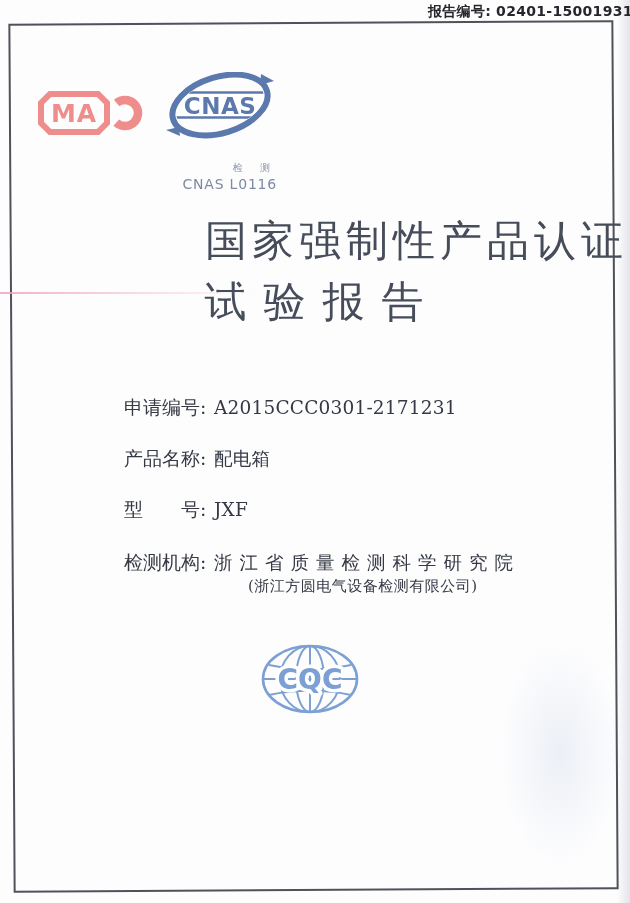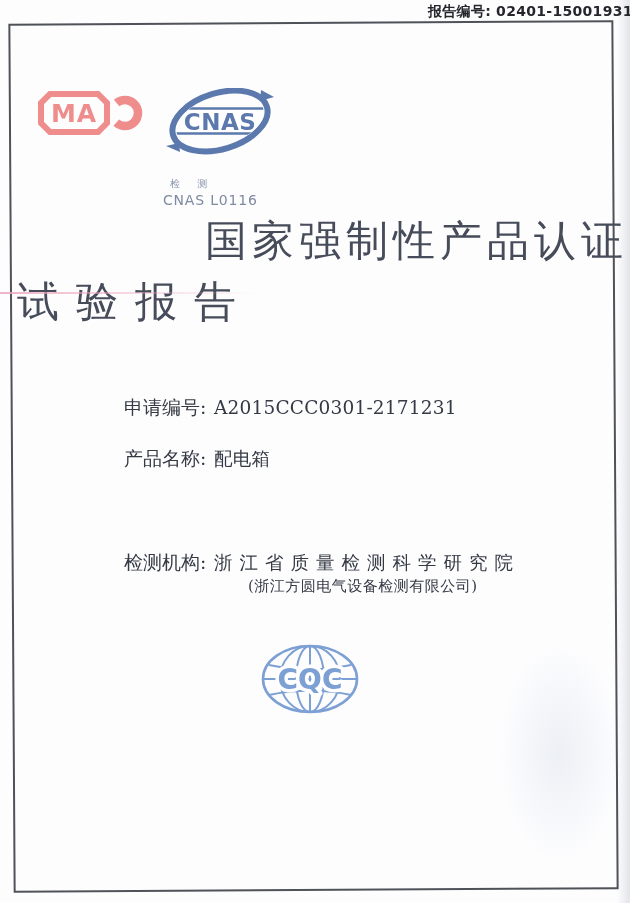--- a/index.html
+++ b/index.html
@@ -44,40 +44,40 @@
   .report-no .val { margin-left:5px; }
 
   
   .cma { position:absolute; left:37px; top:90px;text-align:center; }
   .cma-number {
     position:absolute; left:24px; top:138px;
     font-size:21.5px; color:#f0908f; letter-spacing:1.5px; white-space:nowrap;
   }
 
   
-  .cnas { position:absolute; left:163px; top:88px; width:114px; text-align:left; }
+  .cnas { position:absolute; left:163px; top:72px; width:114px; text-align:right; }
   .cnas svg { display:block; margin:0 auto; }
   .cnas-cap1 {
     margin-top:21px; font-size:10px; color:#8a95ab;
     letter-spacing:7px; padding-left:7px;
     font-family:"DejaVu Sans","Liberation Sans",sans-serif;
   }
   .cnas-cap2 {
     margin-top:1px; font-size:14px; color:#7e8aa1; letter-spacing:.8px;
     font-family:"DejaVu Sans","Liberation Sans",sans-serif;
   }
 
   
   .title1 {
     position:absolute; top:213px; left:0; width:628px; text-align:right;
     font-size:42px; font-weight:500; color:#464c59;
     letter-spacing:5px; padding-left:5px; white-space:nowrap;
   }
   .title2 {
-    position:absolute; top:274px; left:0; width:628px; text-align:left;
+    position:absolute; top:274px; left:0; width:628px; text-align:center;
     font-size:42px; font-weight:500; color:#464c59;
     letter-spacing:17px; padding-left:17px; white-space:nowrap;
   }
 
   
   .apptype {
     position:absolute; top:336px; left:0; width:628px; text-align:center;
     font-size:14.5px; font-weight:600; color:#363b46; white-space:nowrap;
   }
   .apptype .item { margin:0 5px; }
@@ -143,20 +143,23 @@
 
   <div class="scan-line"></div>
 
 
   <div class="field-row row-1">
     <span class="field-label">申请编号:</span><span class="field-value">A2015CCC0301-2171231</span>
   </div>
   <div class="field-row row-2">
     <span class="field-label">产品名称:</span><span class="field-value">配电箱</span>
   </div>
+  <div class="field-row row-3">
+    <span class="field-label">型　　号:</span><span class="field-value">JXF</span>
+  </div>
   <div class="field-row row-4">
     <span class="field-label">检测机构:</span><span class="field-value spaced">浙江省质量检测科学研究院</span>
   </div>
   <div class="row-4b">(浙江方圆电气设备检测有限公司)</div>
 
   <div class="cqc">
     <svg width="100" height="78" viewBox="0 0 100 78">
       <g fill="none" stroke="#7da0d4">
         <ellipse cx="50" cy="36" rx="47" ry="33" stroke-width="2.6"></ellipse>
         <ellipse cx="50" cy="36" rx="30" ry="33" stroke-width="2"></ellipse>

